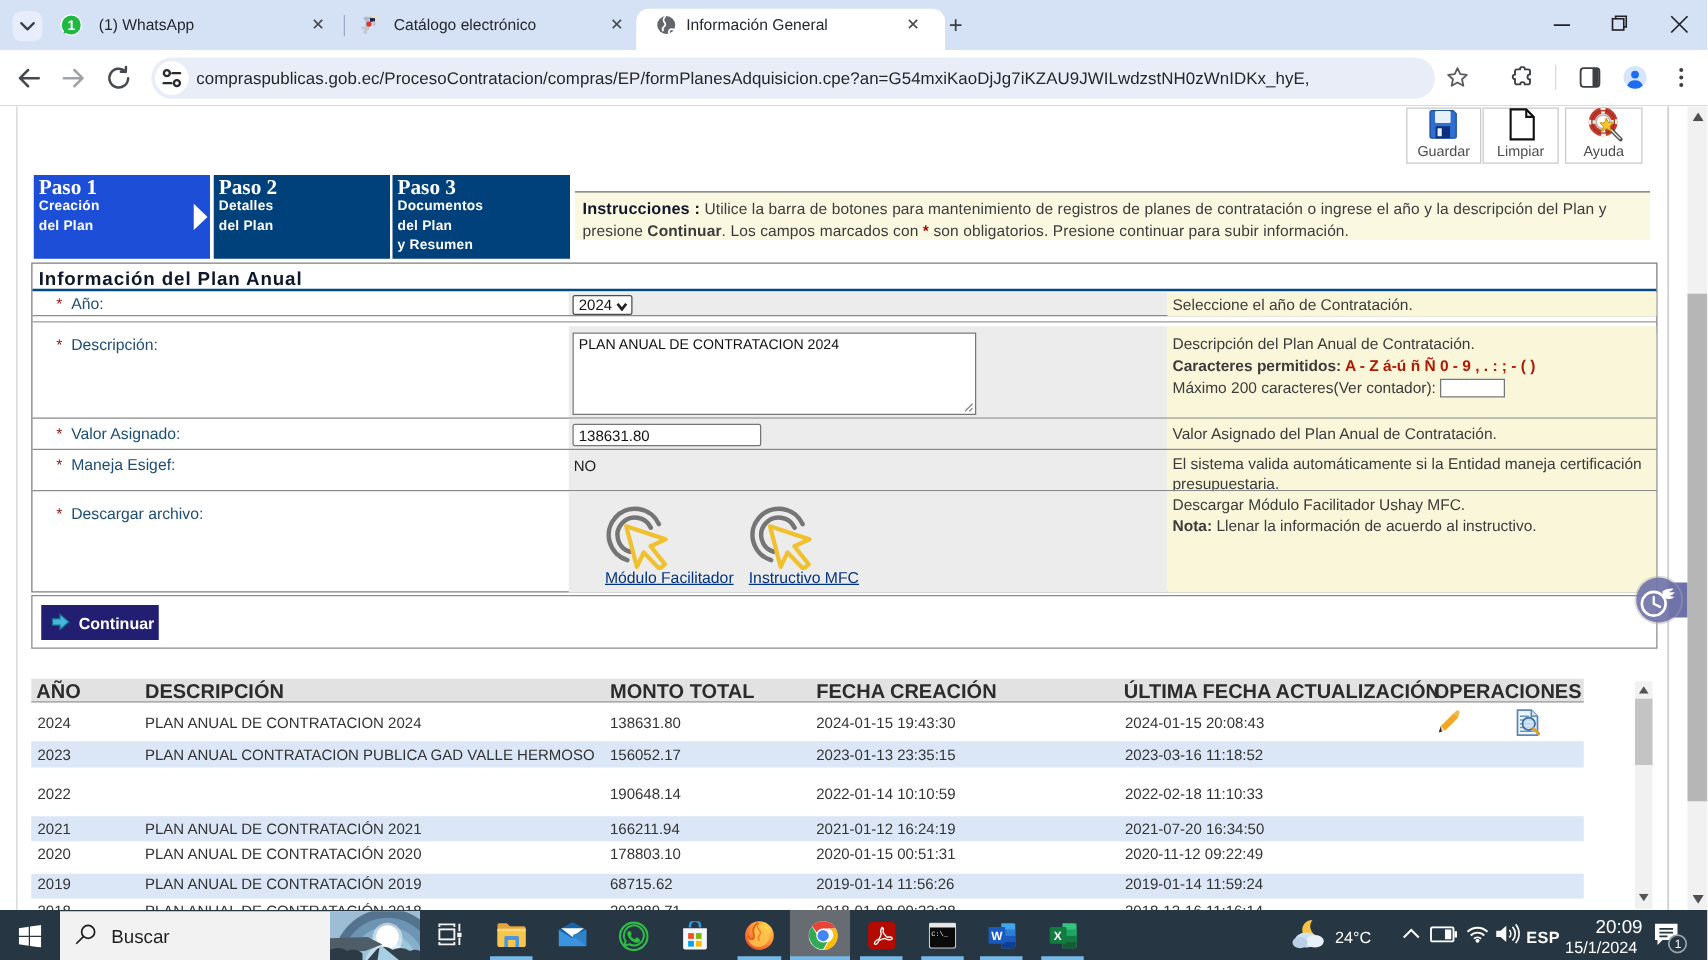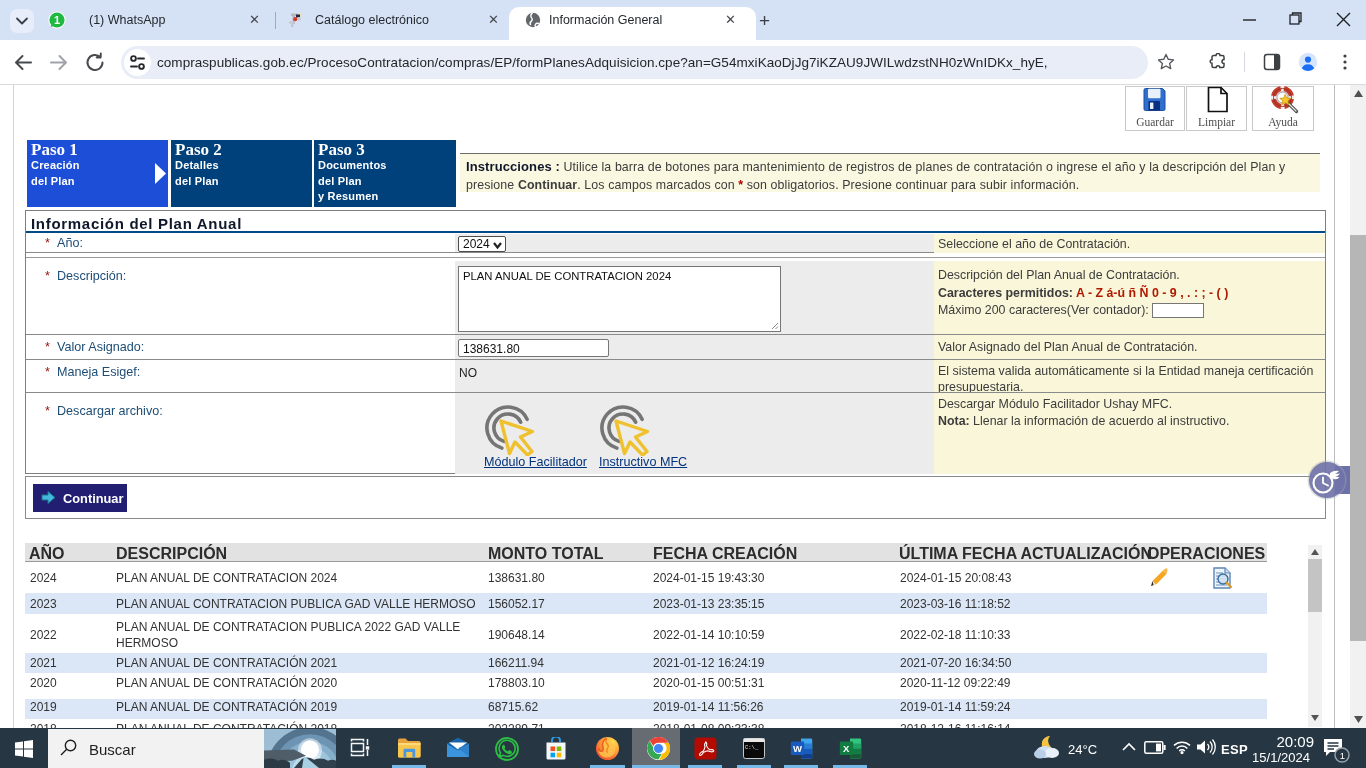--- a/index.html
+++ b/index.html
@@ -14,21 +14,21 @@
 #activetab { left:509px; top:7px; width:247px; height:33px; background:#fff; border-radius:10px 10px 0 0; }
 #toolbar { left:0; top:40px; width:1366px; height:44px; background:#fff; }
 #urlpill { left:121px; top:46px; width:1027px; height:33px; border-radius:17px; background:#e9edf8; }
 #urltext { left:157px; top:55px; font-size:13.5px; color:#24262a; letter-spacing:0.05px; white-space:nowrap; }
 #contentline { left:0; top:84px; width:1366px; height:1px; background:#d8dade; }
 
 #page { left:0; top:85px; width:1366px; height:645px; background:#fff; overflow:hidden; }
 .pg { position:absolute; }
 #vline { left:13px; top:0; width:1px; height:645px; background:#d2d2d2; }
 
-.topbtn { border:1px solid #c9c9c9; background:#fff; top:1px; height:45px;font-family:Liberation Serif, serif; }
+.topbtn { border:1px solid #c9c9c9; background:#fff; top:1px; height:45px; }
 .topbtnlbl { width:100%; text-align:center; top:29px; font-size:11.5px; color:#4d4d4d; position:absolute; }
 
 .paso { top:55px; height:67px; color:#fff; padding:2px 0 0 4px; }
 .pasoT { font-family:"Liberation Serif", serif; font-weight:bold; font-size:17px; line-height:16px; }
 .pasoS { font-size:11px; line-height:15.5px; font-weight:bold; letter-spacing:0.2px; }
 
 #instr { left:460px; top:68px; width:860px; height:39px; background:#fbf8e1; border-top:1.5px solid #6b6b6b; font-size:12.4px; color:#3c3c3c; padding:4px 6px 0 6px; line-height:17.5px; white-space:nowrap; letter-spacing:0.1px; }
 
 .navy { color:#0f172a; }
 .lbl { color:#1d4d75; font-size:12.6px; }
@@ -51,21 +51,21 @@
 <svg class="abs" style="left:15px;top:15px" width="14" height="12" viewBox="0 0 14 12">
     <path d="M2 3.5 L7 8.5 L12 3.5" fill="none" stroke="#3a3f45" stroke-width="1.8" stroke-linecap="round" stroke-linejoin="round"></path>
   </svg>
 
 <svg class="abs" style="left:48px;top:11px" width="18" height="18" viewBox="0 0 18 18">
     <circle cx="9" cy="9" r="8.6" fill="#fff"></circle>
     <circle cx="9" cy="9" r="7.6" fill="#1fb841"></circle>
     <path d="M3.5 13 L2.8 16 L6 14.8 Z" fill="#1fb841"></path>
     <text x="9" y="12.8" text-anchor="middle" font-size="11" font-weight="bold" fill="#fff" font-family="Liberation Sans">1</text>
   </svg>
-<div class="abs tabtxt" style="left:89px;">(1) WhatsApp</div>
+<div class="abs tabtxt" style="left:79px;">(1) WhatsApp</div>
 <div class="abs xglyph" style="left:249px;top:12px;">✕</div>
 <div class="abs" style="left:275px;top:12px;width:1px;height:17px;background:#9aaac4"></div>
 
 <svg class="abs" style="left:289px;top:12px" width="16" height="16" viewBox="0 0 16 16">
     <rect x="2" y="1.5" width="9" height="2.5" fill="#b4b9c0"></rect>
     <rect x="8.5" y="1" width="4" height="4" fill="#e8e2b8"></rect>
     <rect x="7" y="2.5" width="4" height="3" fill="#232346"></rect>
     <rect x="3.5" y="4" width="2.5" height="8" fill="#b4b9c0"></rect>
     <rect x="0" y="9.5" width="6" height="2" fill="#c3c7cd"></rect>
     <rect x="9" y="5" width="2.5" height="3.5" fill="#c3c7cd"></rect>
@@ -263,21 +263,20 @@
     <div class="pg td" style="left:116px;top:486px">PLAN ANUAL DE CONTRATACION 2024</div>
     <div class="pg td" style="left:488px;top:486px">138631.80</div>
     <div class="pg td" style="left:653px;top:486px">2024-01-15 19:43:30</div>
     <div class="pg td" style="left:900px;top:486px">2024-01-15 20:08:43</div>
 <div class="pg td" style="left:30px;top:512px">2023</div>
     <div class="pg td" style="left:116px;top:512px">PLAN ANUAL CONTRATACION PUBLICA GAD VALLE HERMOSO</div>
     <div class="pg td" style="left:488px;top:512px">156052.17</div>
     <div class="pg td" style="left:653px;top:512px">2023-01-13 23:35:15</div>
     <div class="pg td" style="left:900px;top:512px">2023-03-16 11:18:52</div>
 <div class="pg td" style="left:30px;top:543px">2022</div>
-    <div class="pg td" style="left:116px;top:535px;line-height:15.5px">PLAN ANUAL DE CONTRATACION PUBLICA 2022 GAD VALLE<br>HERMOSO</div>
     <div class="pg td" style="left:488px;top:543px">190648.14</div>
     <div class="pg td" style="left:653px;top:543px">2022-01-14 10:10:59</div>
     <div class="pg td" style="left:900px;top:543px">2022-02-18 11:10:33</div>
 <div class="pg td" style="left:30px;top:571px">2021</div>
     <div class="pg td" style="left:116px;top:571px">PLAN ANUAL DE CONTRATACIÓN 2021</div>
     <div class="pg td" style="left:488px;top:571px">166211.94</div>
     <div class="pg td" style="left:653px;top:571px">2021-01-12 16:24:19</div>
     <div class="pg td" style="left:900px;top:571px">2021-07-20 16:34:50</div>
 <div class="pg td" style="left:30px;top:591px">2020</div>
     <div class="pg td" style="left:116px;top:591px">PLAN ANUAL DE CONTRATACIÓN 2020</div>

